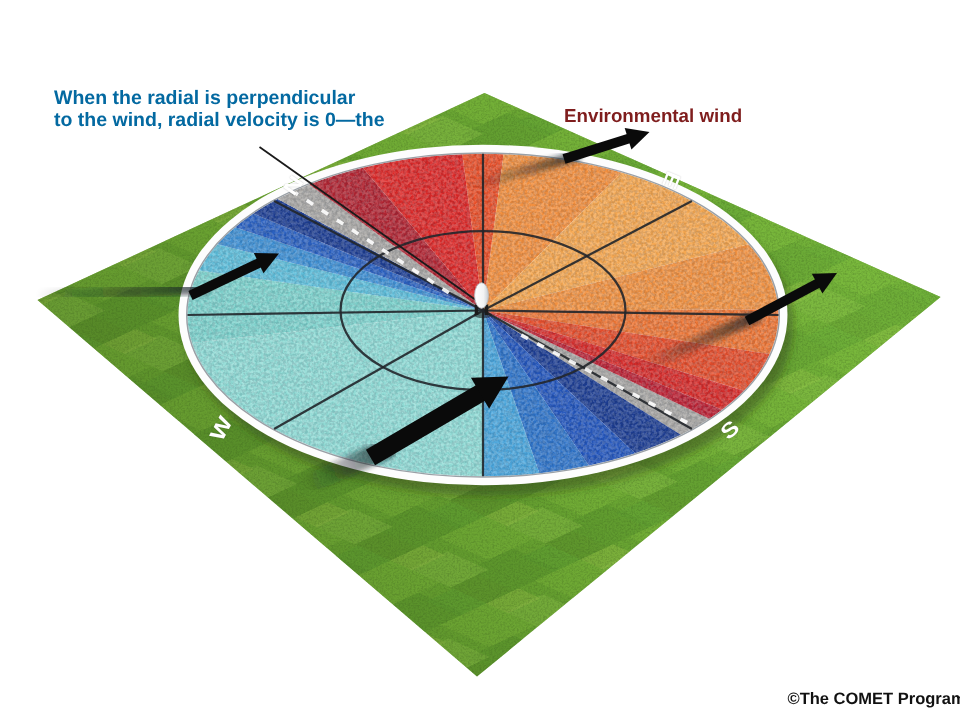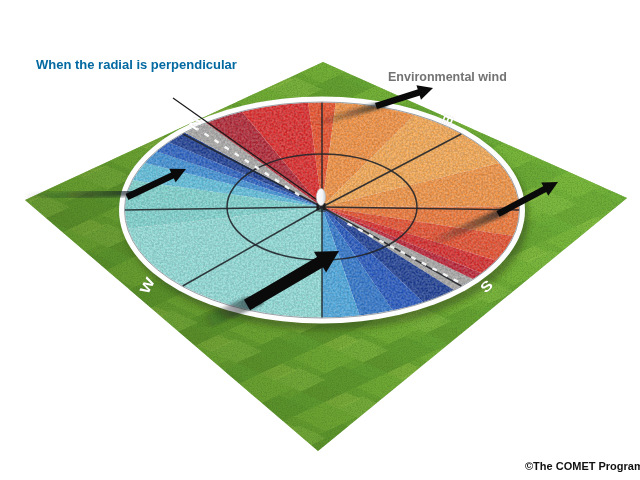--- a/index.html
+++ b/index.html
@@ -1,22 +1,22 @@
 <!DOCTYPE html>
 <html><head>
 <meta charset="utf-8">
 <style>
   html,body{margin:0;padding:0;background:#fff;}
   .stage{position:relative;width:640px;height:480px;background:#ffffff;overflow:hidden;
          font-family:"Liberation Sans",sans-serif;}
   .stage svg{position:absolute;left:0;top:0;}
   .annotation{position:absolute;left:36px;top:57px;font-size:13px;line-height:15px;
               font-weight:bold;color:#0369a1;white-space:nowrap;}
-  .envwind{position:absolute;left:388px;top:70px;font-size:12.5px;font-weight:bold;
-           color:#737373;white-space:nowrap;}
+  .envwind{position:absolute;left:376px;top:70px;font-size:12.5px;font-weight:bold;
+           color:#7f1d1d;white-space:nowrap;}
   .copyright{position:absolute;left:525px;top:460px;font-size:11px;font-weight:bold;
              color:#111;white-space:nowrap;}
   .compass-letter{position:absolute;color:#ffffff;font-weight:bold;font-size:17px;
                   text-shadow:0 0 1px rgba(0,0,0,0.25);}
 </style>
 </head>
 <body>
 
 <div class="stage">
 
@@ -146,20 +146,21 @@
         <line x1="173" y1="98" x2="320" y2="202" stroke="#1a1a1a" stroke-width="1.2"></line>
         <ellipse cx="322" cy="210" rx="6" ry="2.2" fill="rgba(25,25,25,0.55)"></ellipse>
         <rect x="316.5" y="203" width="2.4" height="7" fill="#1c1c1c"></rect>
         <rect x="323.1" y="203" width="2.4" height="7" fill="#1c1c1c"></rect>
         <ellipse cx="321" cy="197" rx="4.6" ry="8.5" fill="url(#domeGrad)" stroke="#b9bec3" stroke-width="0.6"></ellipse>
       </g>
   </svg>
 
   <div class="annotation">
     <div>When the radial is perpendicular</div>
+    <div>to the wind, radial velocity is 0—the</div>
   </div>
 
   <div class="envwind">Environmental wind</div>
 
   <span class="compass-letter" style="left: 196px; top: 124px; transform: translate(-50%, -50%) rotate(-55deg) scale(1, 0.82);">N</span>
   <span class="compass-letter" style="left: 447px; top: 120px; transform: translate(-50%, -50%) rotate(112deg) scale(1, 0.82);">E</span>
   <span class="compass-letter" style="left: 487px; top: 287px; transform: translate(-50%, -50%) rotate(-42deg) scale(1, 0.82);">S</span>
   <span class="compass-letter" style="left: 148px; top: 286px; transform: translate(-50%, -50%) rotate(-62deg) scale(1, 0.82);">W</span>
 
   <div class="copyright">©The COMET Program</div>

